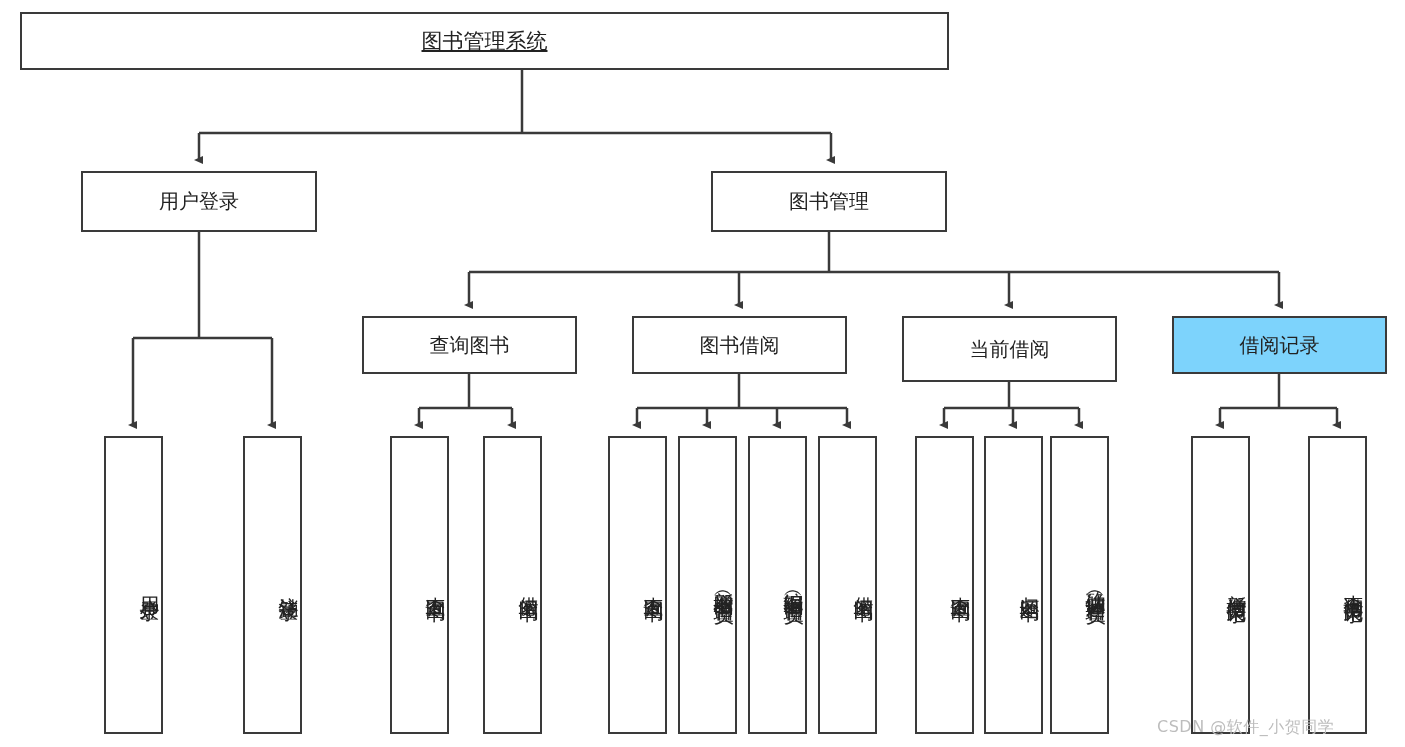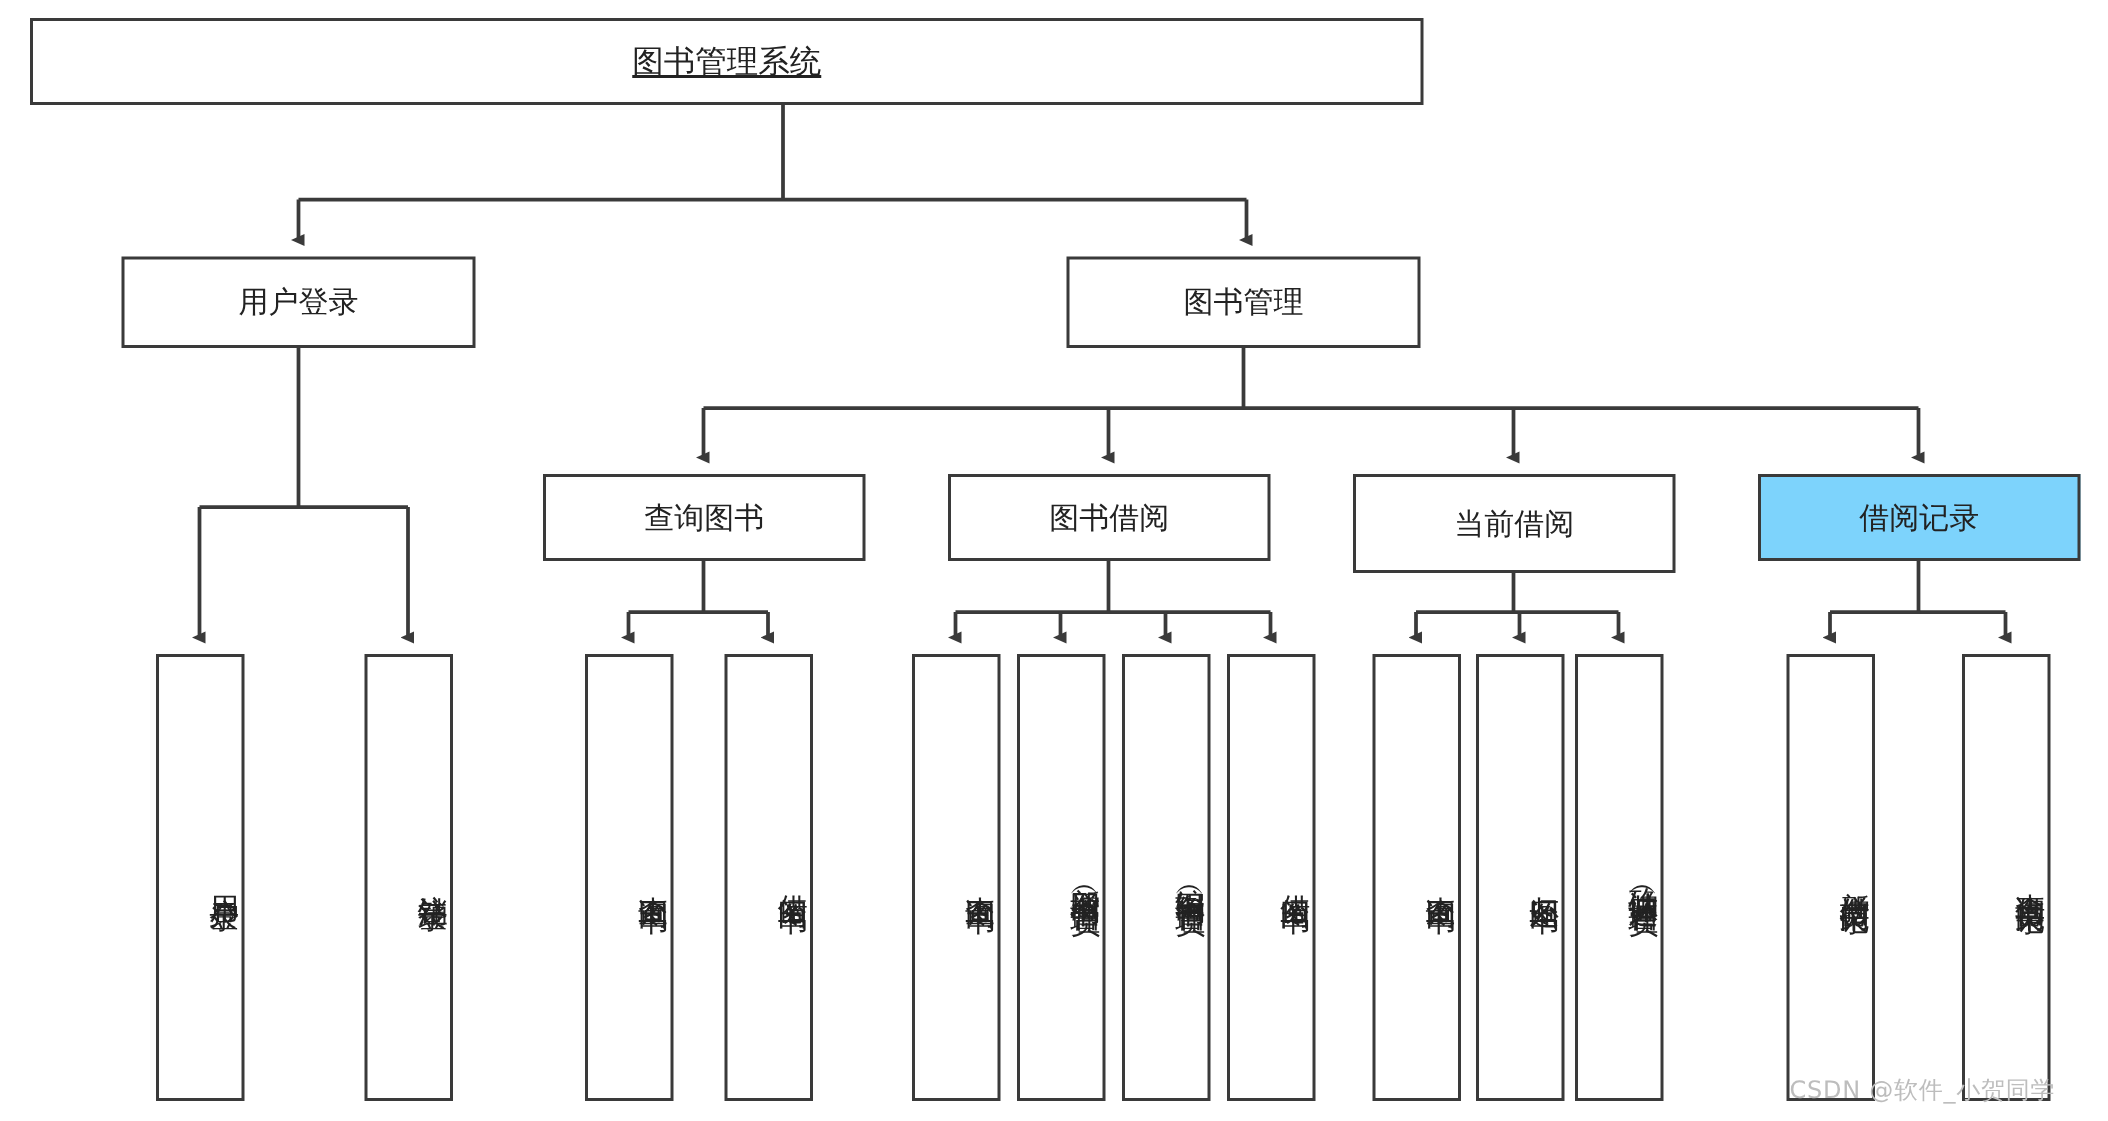--- a/index.html
+++ b/index.html
@@ -182,15 +182,15 @@
   <div class="node leaf" style="left: 1050px; top: 436px; width: 59px; height: 298px; border-color: rgb(58, 58, 58); background: rgb(255, 255, 255); color: rgb(34, 34, 34);">
     <span class="vtext">确认归还（管理员）</span>
   </div>
   <div class="node leaf" style="left: 1191px; top: 436px; width: 59px; height: 298px; border-color: rgb(58, 58, 58); background: rgb(255, 255, 255); color: rgb(34, 34, 34);">
     <span class="vtext">新增借阅记录</span>
   </div>
   <div class="node leaf" style="left: 1308px; top: 436px; width: 59px; height: 298px; border-color: rgb(58, 58, 58); background: rgb(255, 255, 255); color: rgb(34, 34, 34);">
     <span class="vtext">查询借阅记录</span>
   </div>
 
-  <div class="watermark" style="left: 1193px; top: 717px; color: rgb(189, 189, 189);">CSDN @软件_小贺同学</div>
+  <div class="watermark" style="left: 1157px; top: 717px; color: rgb(189, 189, 189);">CSDN @软件_小贺同学</div>
 
 </div>
 
 </body></html>

